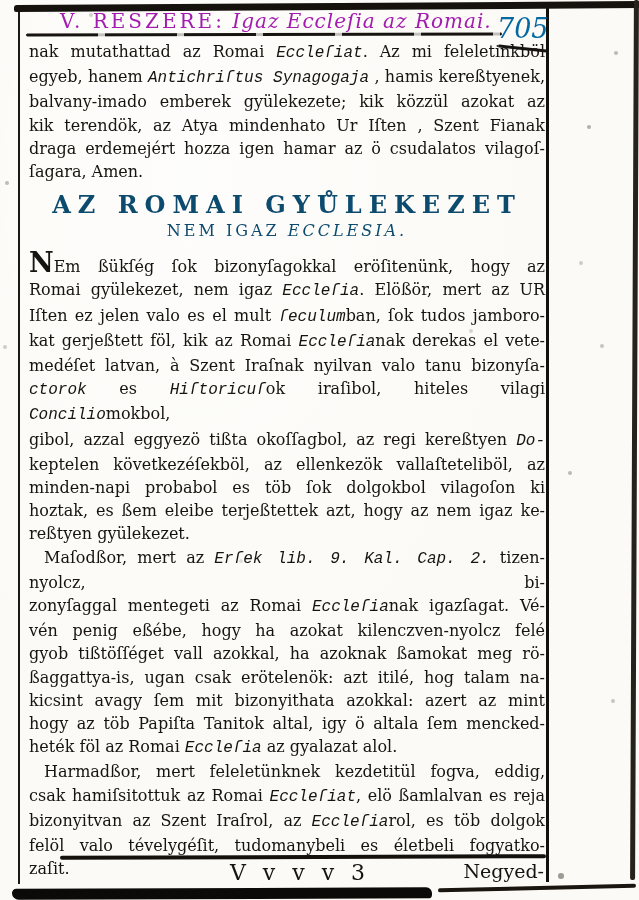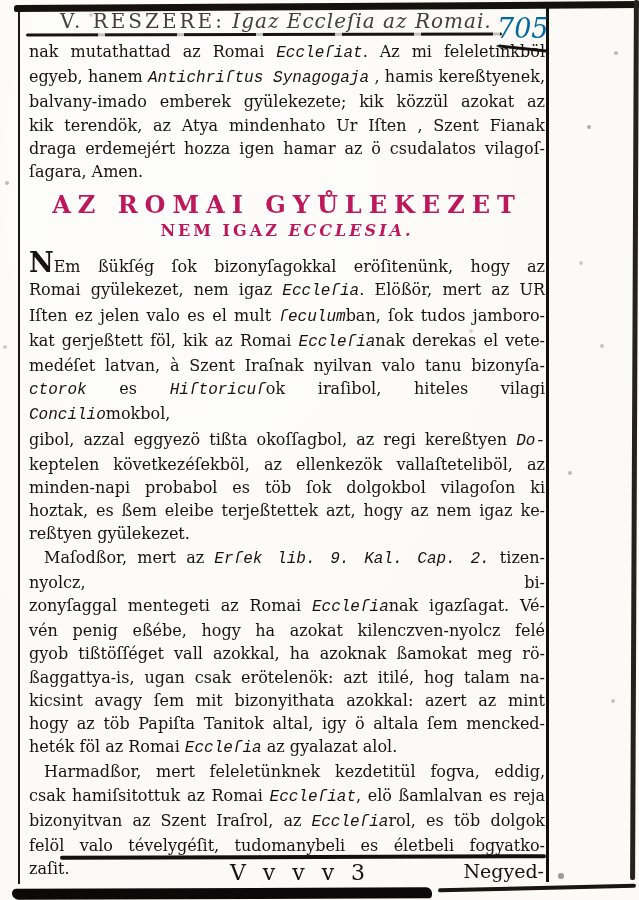--- a/index.html
+++ b/index.html
@@ -37,38 +37,38 @@
       588px 126px 0 1px rgba(45,40,32,.35), 601px 345px 0 1px rgba(45,40,32,.25),
       569px 472px 0 1px rgba(45,40,32,.30), 612px 700px 0 1px rgba(45,40,32,.25),
       580px 262px 0 1px rgba(45,40,32,.22), 560px 875px 0 2px rgba(45,40,32,.45),
       6px 182px 0 1px rgba(45,40,32,.30), 4px 346px 0 1px rgba(45,40,32,.22),
       90px 14px 0 1px rgba(45,40,32,.2), 470px 330px 0 1px rgba(45,40,32,.18),
       240px 560px 0 1px rgba(45,40,32,.15), 615px 52px 0 1px rgba(45,40,32,.3);
     border-radius:50%;
   }
   
   .running-head { position:absolute; left:60px; width:420px; top:9px; height:26px;
-    text-align:center; color:#404040; font-size:20px; white-space:nowrap; }
+    text-align:center; color:#a21caf; font-size:20px; white-space:nowrap; }
   .running-head .rom { letter-spacing:3px; }
   .running-head .ital { font-style:italic; letter-spacing:1px; }
   .page-number { position:absolute; left:497px; top:13px; width:50px;
     font-size:27px; font-style:italic; color:#0369a1; text-align:right; }
   
   .text-col { position:absolute; left:29px; top:40px; width:516px; color:#17130e;
     font-size:16px; line-height:23.2px; }
   .para { margin:0; }
   .line { display:block; text-align:justify; text-align-last:justify; white-space:normal; }
   .line.last { text-align-last:left; }
   .line.indent { text-indent:15px; }
   .it { font-style:italic;font-family:Liberation Mono, monospace; }
   .initial { font-size:27px; line-height:1; font-weight:bold; }
-  .section-heading { text-align:center; margin:7px 0 7px; color:#be185d; }
+  .section-heading { text-align:center; margin:7px 0 7px; color:#0c4a6e; }
   .section-heading .l1 { display:block; font-size:24px; font-weight:bold; letter-spacing:7px;
     line-height:30px; white-space:nowrap; }
-  .section-heading .l2 { display:block; font-size:16px; font-weight:bold; letter-spacing:3px;
+  .section-heading .l2 { display:block; font-size:16px; font-weight:normal; letter-spacing:3px;
     line-height:22px; }
   .section-heading .l2 .ital { font-style:italic; }
   
   .signature { position:absolute; left:200px; width:200px; top:860px; text-align:center;
     font-size:22px; letter-spacing:5px; color:#17130e; white-space:nowrap; }
   .catchword { position:absolute; left:440px; width:104px; top:860px; text-align:right;
     font-size:19px; color:#17130e; }
 </style>
 </head>
 <body>

